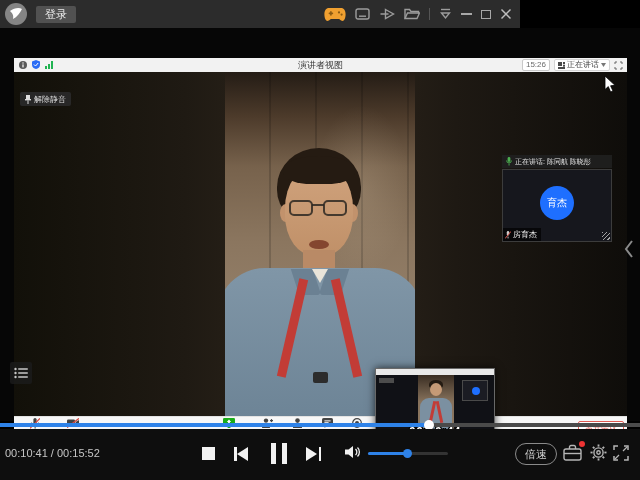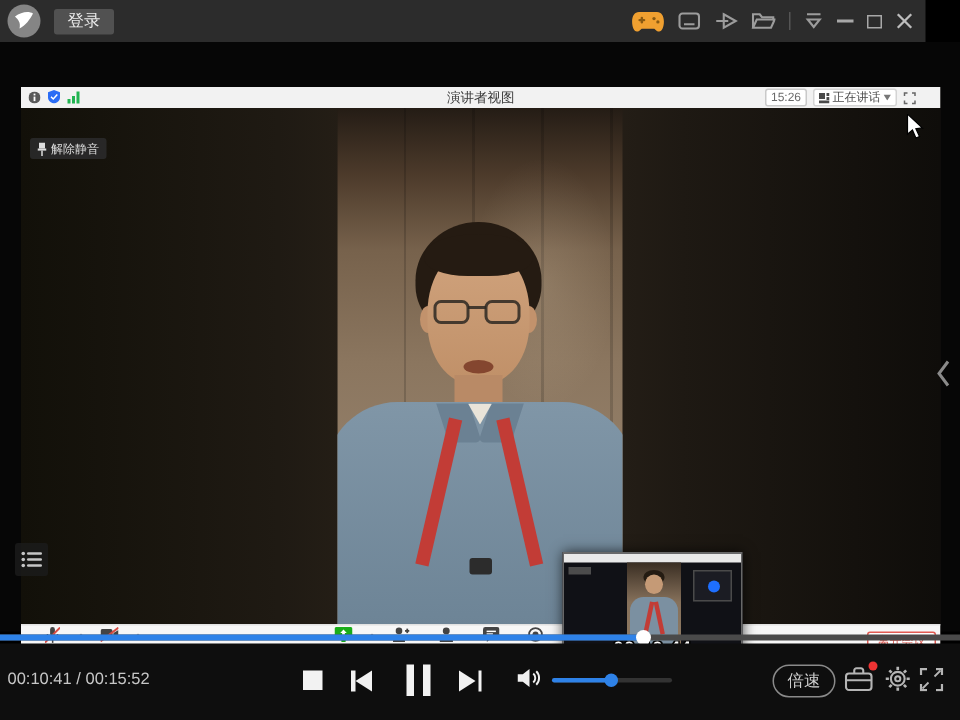--- a/index.html
+++ b/index.html
@@ -1,21 +1,21 @@
 <!DOCTYPE html>
 <html><head>
 <meta charset="utf-8">
 <style>
   * { margin:0; padding:0; box-sizing:border-box; }
   html,body { width:640px; height:480px; }
   body { position:relative; background:#000; overflow:hidden;
          font-family:"Liberation Sans","DejaVu Sans",sans-serif; }
 
   
-  .titlebar { position:absolute; top:0; left:0; width:617px; height:28px; background:#2c2c2c; }
+  .titlebar { position:absolute; top:0; left:0; width:520px; height:28px; background:#2c2c2c; }
   .logo { position:absolute; left:5px; top:3px; width:22px; height:22px; border-radius:50%;
           background:#858585; overflow:hidden; }
   .logo svg { position:absolute; left:4px; top:4px; }
   .login-btn { position:absolute; left:36px; top:6px; height:17px; padding:0 9px;
                background:#515151; color:#ececec; font-size:11px; line-height:17px; border-radius:2px; }
   .win-title { position:absolute; left:160px; right:160px; top:0; text-align:center;
                color:#cfcfcf; font-size:12px; line-height:28px; white-space:nowrap; }
   .tb-right { position:absolute; right:8px; top:0; height:28px; display:flex; align-items:center; gap:9px; color:#9c9c9c; }
   .tb-ico { display:flex; align-items:center; }
   .tb-div { width:1px; height:12px; background:#555; }
@@ -24,21 +24,21 @@
 
   
   .video-bg { position:absolute; top:28px; left:0; width:640px; height:393px; background:#060606; }
 
   
   .meeting { position:absolute; top:30px; left:14px; width:613px; height:380px; background:#171310; overflow:hidden; }
   .mtg-titlebar { position:absolute; top:0; left:0; right:0; height:14px; background:#f2f2f2; }
   .mtg-tb-left { position:absolute; left:5px; top:2px; display:flex; gap:5px; align-items:center; }
   .mtg-title { position:absolute; left:0; right:0; top:0; text-align:center; color:#3a3a3a;
                font-size:9px; line-height:14px; }
-  .mtg-tb-right { position:absolute; right:16px; top:1px; display:flex; gap:4px; align-items:center; height:12px; }
+  .mtg-tb-right { position:absolute; right:4px; top:1px; display:flex; gap:4px; align-items:center; height:12px; }
   .duration-chip { border:1px solid #c9c9c9; background:#fff; color:#6a6a6a; font-size:8px;
                    line-height:10px; padding:0 3px; border-radius:2px; }
   .view-btn { display:flex; align-items:center; gap:2px; border:1px solid #d4d4d4; background:#fff;
               color:#4a4a4a; font-size:8px; line-height:10px; padding:0 3px; border-radius:2px; }
   .sig-bars { display:flex; align-items:flex-end; gap:1px; height:8px; }
   .sig-bars i { width:2px; background:#21b351; display:block; }
 
   .mtg-main { position:absolute; top:14px; left:0; right:0; bottom:22px;
       background:linear-gradient(90deg,#121009 0%,#1f1a13 28%,#2b231a 44%,#2b231a 56%,#1e1913 72%,#0f0d0a 100%); }
 
@@ -285,20 +285,42 @@
 
       <div class="pin-chip">
         <svg width="6" height="9" viewBox="0 0 6 9">
             <rect x="1" y="0" width="4" height="4" fill="#ddd"></rect>
             <rect x="0" y="4" width="6" height="1.4" fill="#ddd"></rect>
             <rect x="2.5" y="5.4" width="1" height="3.6" fill="#ddd"></rect>
           </svg>
         <span>解除静音</span>
       </div>
 
+      <div class="speaker-panel">
+        <div class="speaking-chip">
+          <svg width="6" height="9" viewBox="0 0 6 9">
+              <rect x="1.6" y="0" width="2.8" height="5" rx="1.4" fill="#4caf50"></rect>
+              <path d="M0.6 3.5 a2.4 2.4 0 0 0 4.8 0" stroke="#4caf50" stroke-width=".9" fill="none"></path>
+              <rect x="2.6" y="6.5" width=".9" height="2" fill="#4caf50"></rect>
+            </svg>
+          <span>正在讲话: 陈同航 陈晓彤</span>
+        </div>
+        <div class="speaker-tile">
+          <div class="avatar" style="background:#1e6fff;">育杰</div>
+          <div class="tile-name">
+            <svg width="6" height="8" viewBox="0 0 6 8">
+                <rect x="1.8" y="0" width="2.4" height="4.4" rx="1.2" fill="#ccc"></rect>
+                <rect x="2.6" y="5.6" width=".9" height="1.8" fill="#ccc"></rect>
+                <line x1="0" y1="7.6" x2="6" y2=".4" stroke="#e05a52" stroke-width="1"></line>
+              </svg>
+            <span>房育杰</span>
+          </div>
+          <div class="resize-handle"></div>
+        </div>
+      </div>
     </div>
 
     <div class="mtg-toolbar">
       <div class="mt-item">
         <svg width="10" height="11" viewBox="0 0 10 11">
             <rect x="3.4" y="0" width="3.2" height="6" rx="1.6" fill="#444"></rect>
             <path d="M1.6 4.6 a3.4 3.4 0 0 0 6.8 0" stroke="#444" fill="none"></path>
             <rect x="4.6" y="8.2" width="1" height="2.4" fill="#444"></rect>
             <line x1="0" y1="10.4" x2="10" y2=".4" stroke="#d84b42" stroke-width="1.3"></line>
           </svg>

